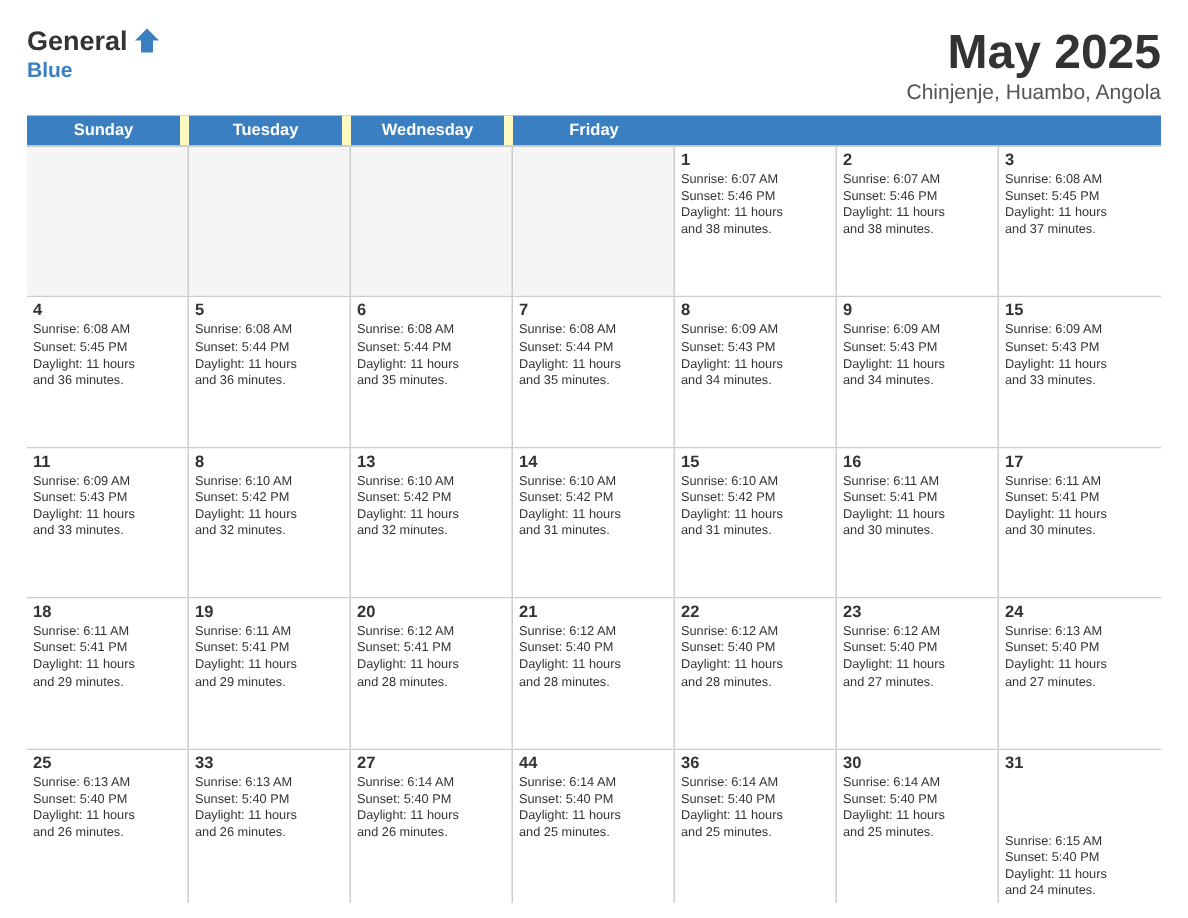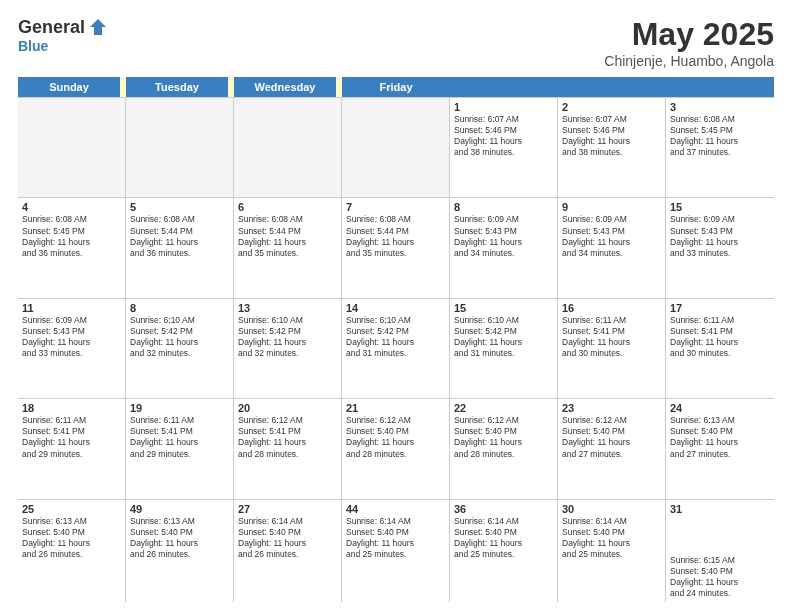--- a/index.html
+++ b/index.html
@@ -335,21 +335,21 @@
         </div>
         <div class="cal-row">
           <div class="cal-cell">
             <span class="day-num">25</span>
             <div class="day-info" style="white-space: pre-line;">Sunrise: 6:13 AM
 Sunset: 5:40 PM
 Daylight: 11 hours
 and 26 minutes.</div>
           </div>
           <div class="cal-cell">
-            <span class="day-num">49</span>
+            <span class="day-num">33</span>
             <div class="day-info" style="white-space: pre-line;">Sunrise: 6:13 AM
 Sunset: 5:40 PM
 Daylight: 11 hours
 and 26 minutes.</div>
           </div>
           <div class="cal-cell">
             <span class="day-num">27</span>
             <div class="day-info" style="white-space: pre-line;">Sunrise: 6:14 AM
 Sunset: 5:40 PM
 Daylight: 11 hours

